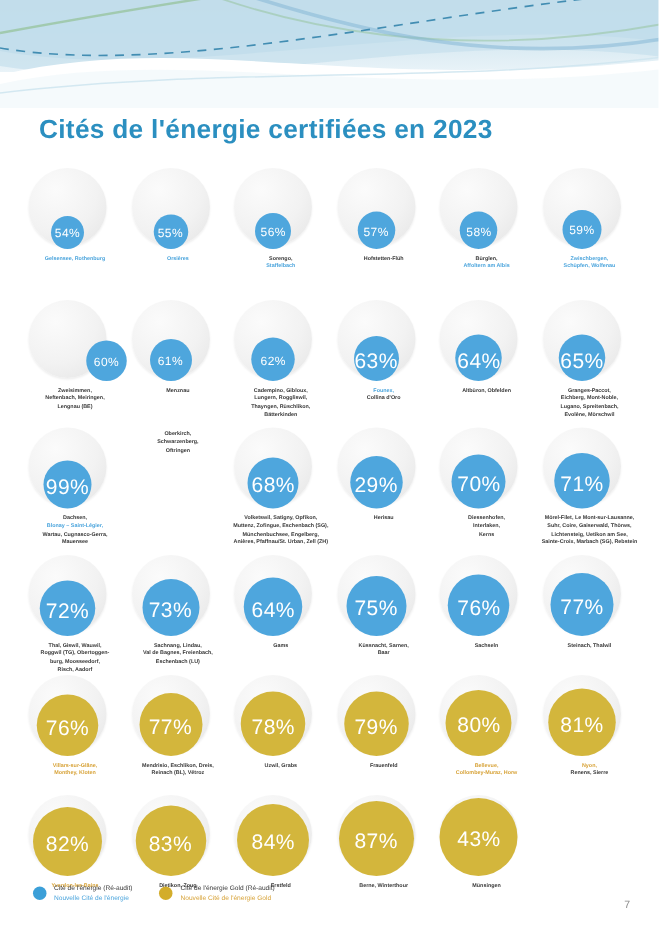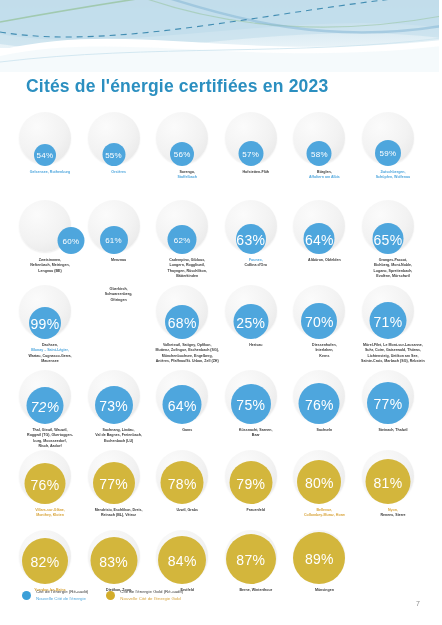--- a/index.html
+++ b/index.html
@@ -354,21 +354,21 @@
             <div class="nm reaudit-blue">Volketswil, Satigny, Opfikon,</div>
             <div class="nm reaudit-blue">Muttenz, Zofingue, Eschenbach (SG),</div>
             <div class="nm reaudit-blue">Münchenbuchsee, Engelberg,</div>
             <div class="nm reaudit-blue">Anières, Pfaffnau/St. Urban, Zell (ZH)</div>
           </div>
         </div>
         <div class="bubble-cell">
           <div class="disc-wrap">
             <div class="disc-bg"></div>
             <div class="disc-fill blue" style="width: 35px; height: 35px;">
-              <span class="disc-pct">25%</span>
+              <span class="disc-pct">29%</span>
             </div>
           </div>
           <div class="cell-label">
             <div class="nm reaudit-blue">Herisau</div>
           </div>
         </div>
         <div class="bubble-cell">
           <div class="disc-wrap">
             <div class="disc-bg"></div>
             <div class="disc-fill blue" style="width: 36px; height: 36px;">
@@ -393,21 +393,21 @@
             <div class="nm reaudit-blue">Suhr, Coire, Gaiserwald, Thörws,</div>
             <div class="nm reaudit-blue">Lichtensteig, Uetikon am See,</div>
             <div class="nm reaudit-blue">Sainte-Croix, Marbach (SG), Rebstein</div>
           </div>
         </div>
       </div>
       <div class="bubble-row" style="min-height: 80px;">
         <div class="bubble-cell">
           <div class="disc-wrap">
             <div class="disc-bg"></div>
-            <div class="disc-fill blue" style="width: 37px; height: 37px; font-style: italic;">
+            <div class="disc-fill blue" style="width: 37px; height: 37px;">
               <span class="disc-pct">72%</span>
             </div>
           </div>
           <div class="cell-label">
             <div class="nm reaudit-blue">Thal, Giswil, Wauwil,</div>
             <div class="nm reaudit-blue">Roggwil (TG), Obertoggen-</div>
             <div class="nm reaudit-blue">burg, Moosseedorf,</div>
             <div class="nm reaudit-blue">Risch, Aadorf</div>
           </div>
         </div>
@@ -584,21 +584,21 @@
             </div>
           </div>
           <div class="cell-label">
             <div class="nm reaudit-gold">Berne, Winterthour</div>
           </div>
         </div>
         <div class="bubble-cell">
           <div class="disc-wrap">
             <div class="disc-bg"></div>
             <div class="disc-fill gold" style="width: 52px; height: 52px;">
-              <span class="disc-pct">89%</span>
+              <span class="disc-pct">43%</span>
             </div>
           </div>
           <div class="cell-label">
             <div class="nm reaudit-gold">Münsingen</div>
           </div>
         </div>
       </div>
     </div>
 
   <div id="legend">

